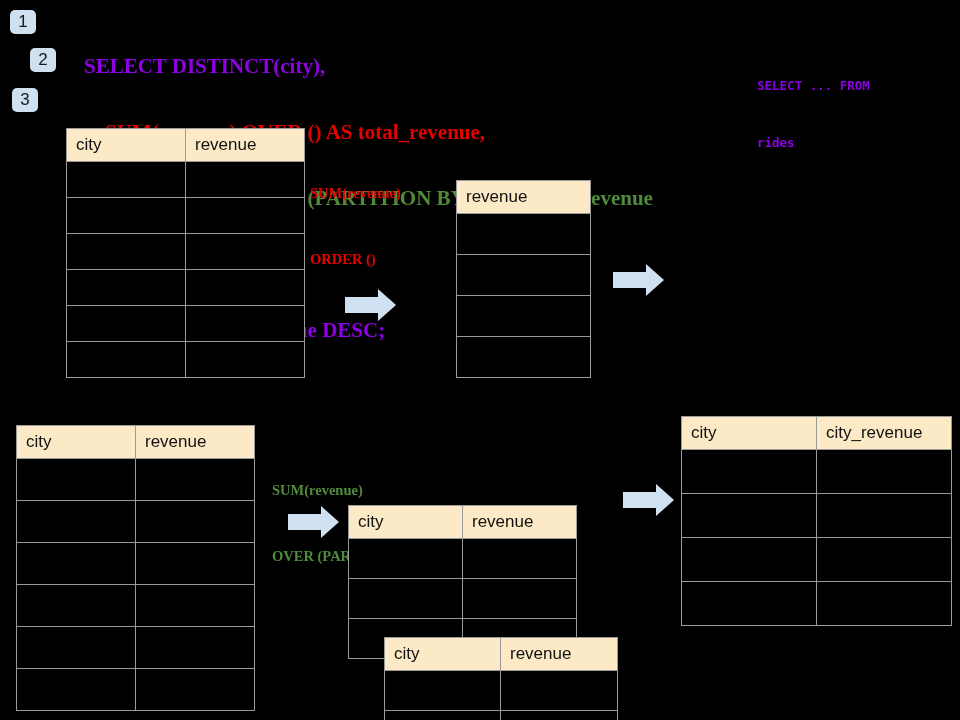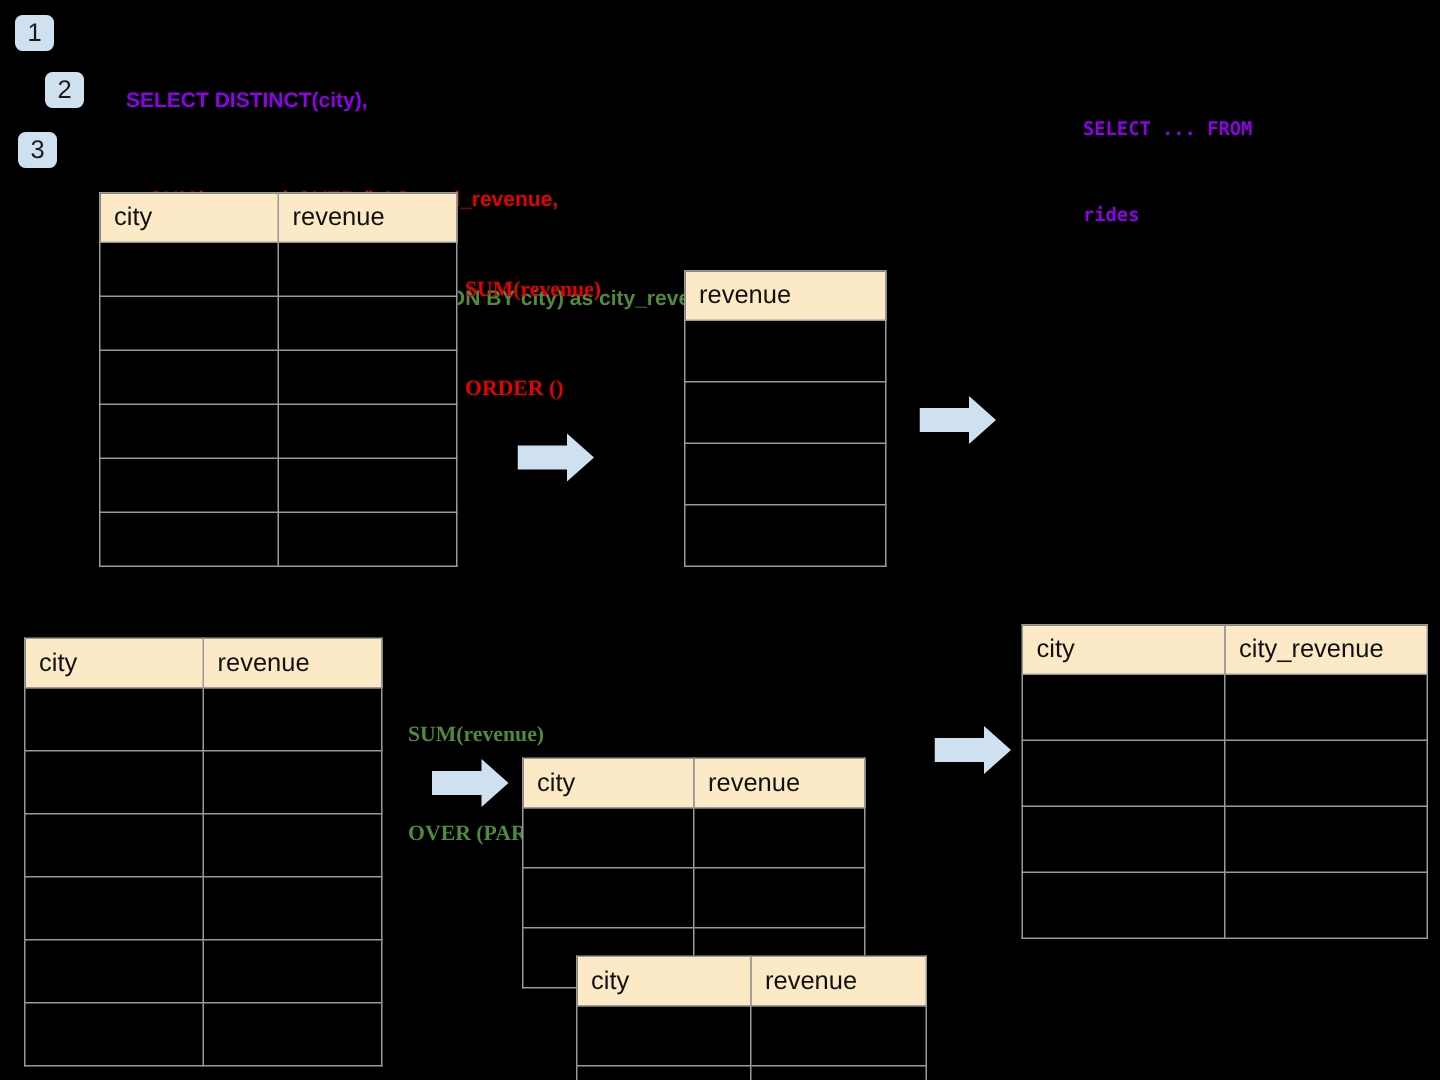--- a/index.html
+++ b/index.html
@@ -27,22 +27,22 @@
     font-size: 17px;
     line-height: 24px;
     text-align: center;
     width: 26px;
     height: 24px;
   }
 
   
   .sql {
     position: absolute;
-    font-family: Liberation Sans, sans-serif;
-    font-size: 14px;
+    font-family: Liberation Serif, serif;
+    font-size: 21px;
     font-weight: bold;
     line-height: 22px;
     white-space: pre;
     letter-spacing: 0px;
   }
   .sql-line { white-space: pre; }
   .c-purple { color: #8e00e6; }
   .c-red    { color: #e60000; }
   .c-green  { color: #4f8b3b; }
 
@@ -110,21 +110,21 @@
   <div class="badge" style="left:12px; top:88px;">3</div>
 
   <div class="sql" style="left:84px; top:11px;">
     <div class="sql-line c-purple">SELECT DISTINCT(city),</div>
     <div class="sql-line c-red">    SUM(revenue) OVER () AS total_revenue,</div>
     <div class="sql-line c-green">    SUM(revenue) OVER (PARTITION BY city) as city_revenue</div>
     <div class="sql-line c-purple">  FROM rides</div>
     <div class="sql-line c-purple">  ORDER by city_revenue DESC;</div>
   </div>
 
-  <div class="sidenote" style="left:722px; top:38px;">
+  <div class="sidenote" style="left:757px; top:38px;">
     <div>SELECT ... FROM</div>
     <div>rides</div>
   </div>
 
   <div class="annot red" style="left:310px; top:138px;">
     <div>SUM(revenue)</div>
     <div>ORDER ()</div>
   </div>
 
   <div class="annot green" style="left:272px; top:435px;">

